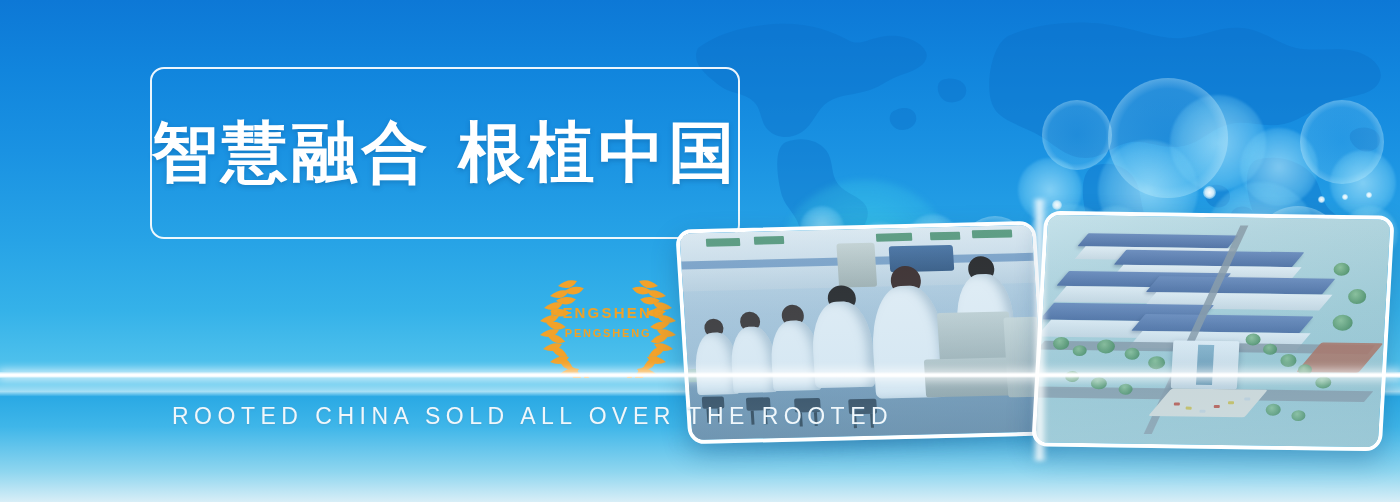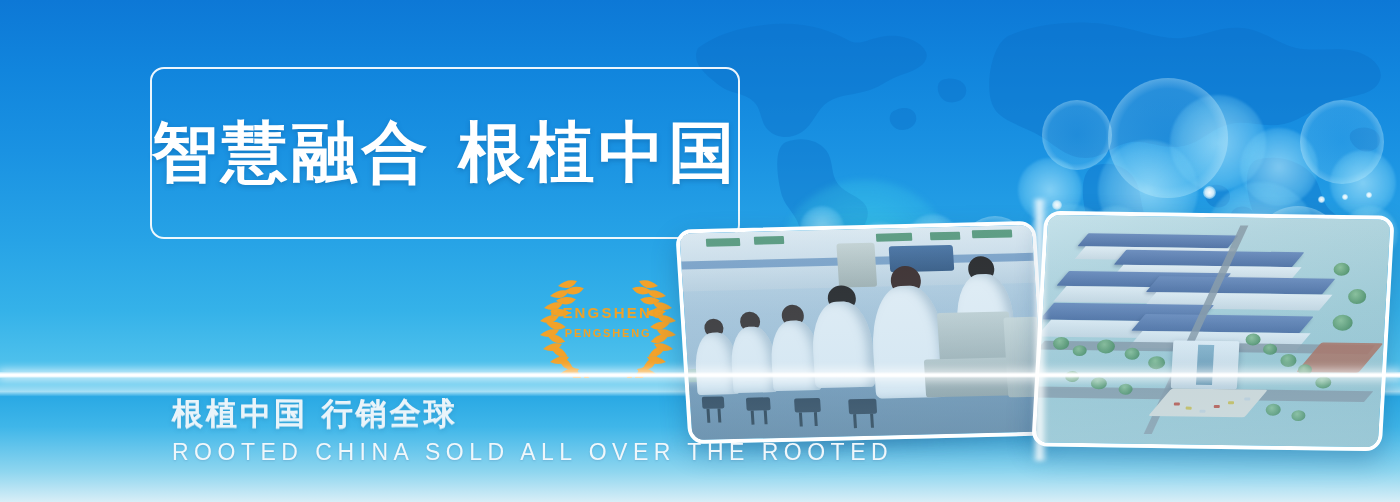--- a/index.html
+++ b/index.html
@@ -435,17 +435,16 @@
         <div class="photo-veil"></div>
       </div>
     </div>
 
     <div class="fold-glow"></div>
   </div>
 
   <div class="divider"></div>
 
   <div class="slogan">
-    <div class="slogan-cn">根植中国  行销全球</div>
     <div class="slogan-en">ROOTED CHINA SOLD ALL OVER THE ROOTED</div>
   </div>
 
 </div>
 
 </body></html>

